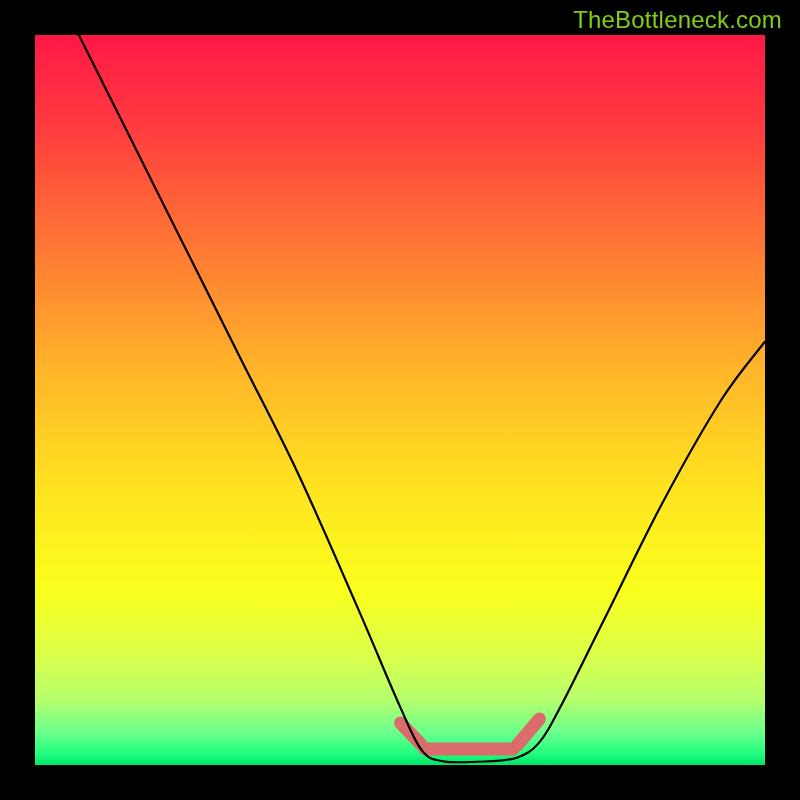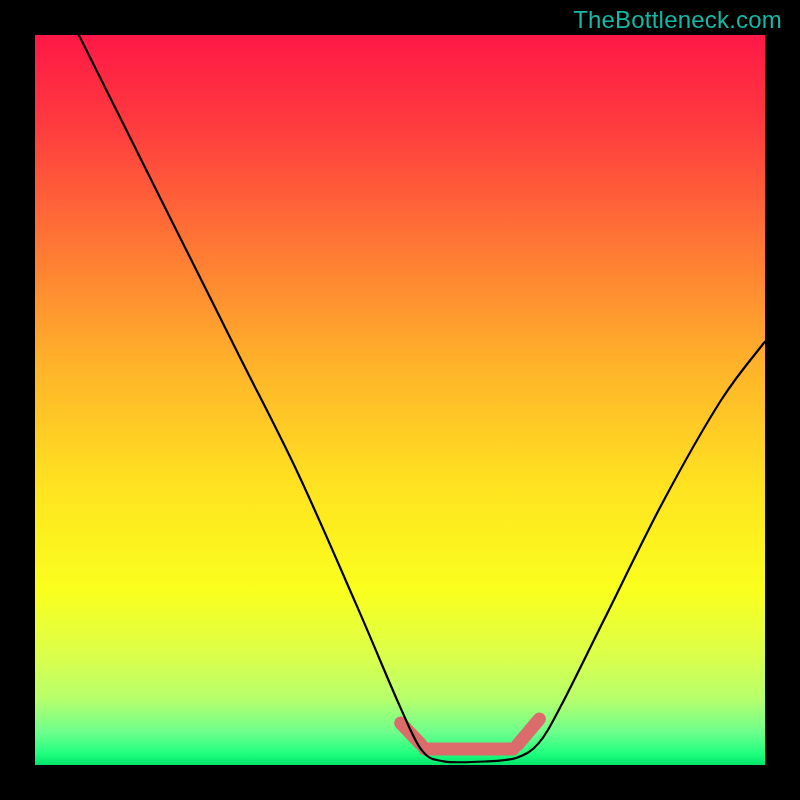--- a/index.html
+++ b/index.html
@@ -16,21 +16,21 @@
     height: 800px;
     background: #000;
   }
   .watermark {
     position: absolute;
     top: 6px;
     right: 18px;
     font-family: Arial, Helvetica, sans-serif;
     font-size: 24px;
     font-weight: 500;
-    color: #14b8a6;
+    color: #84cc16;
     letter-spacing: 0.2px;
     z-index: 10;
   }
   svg {
     display: block;
   }
 </style>
 </head>
 <body>
 

